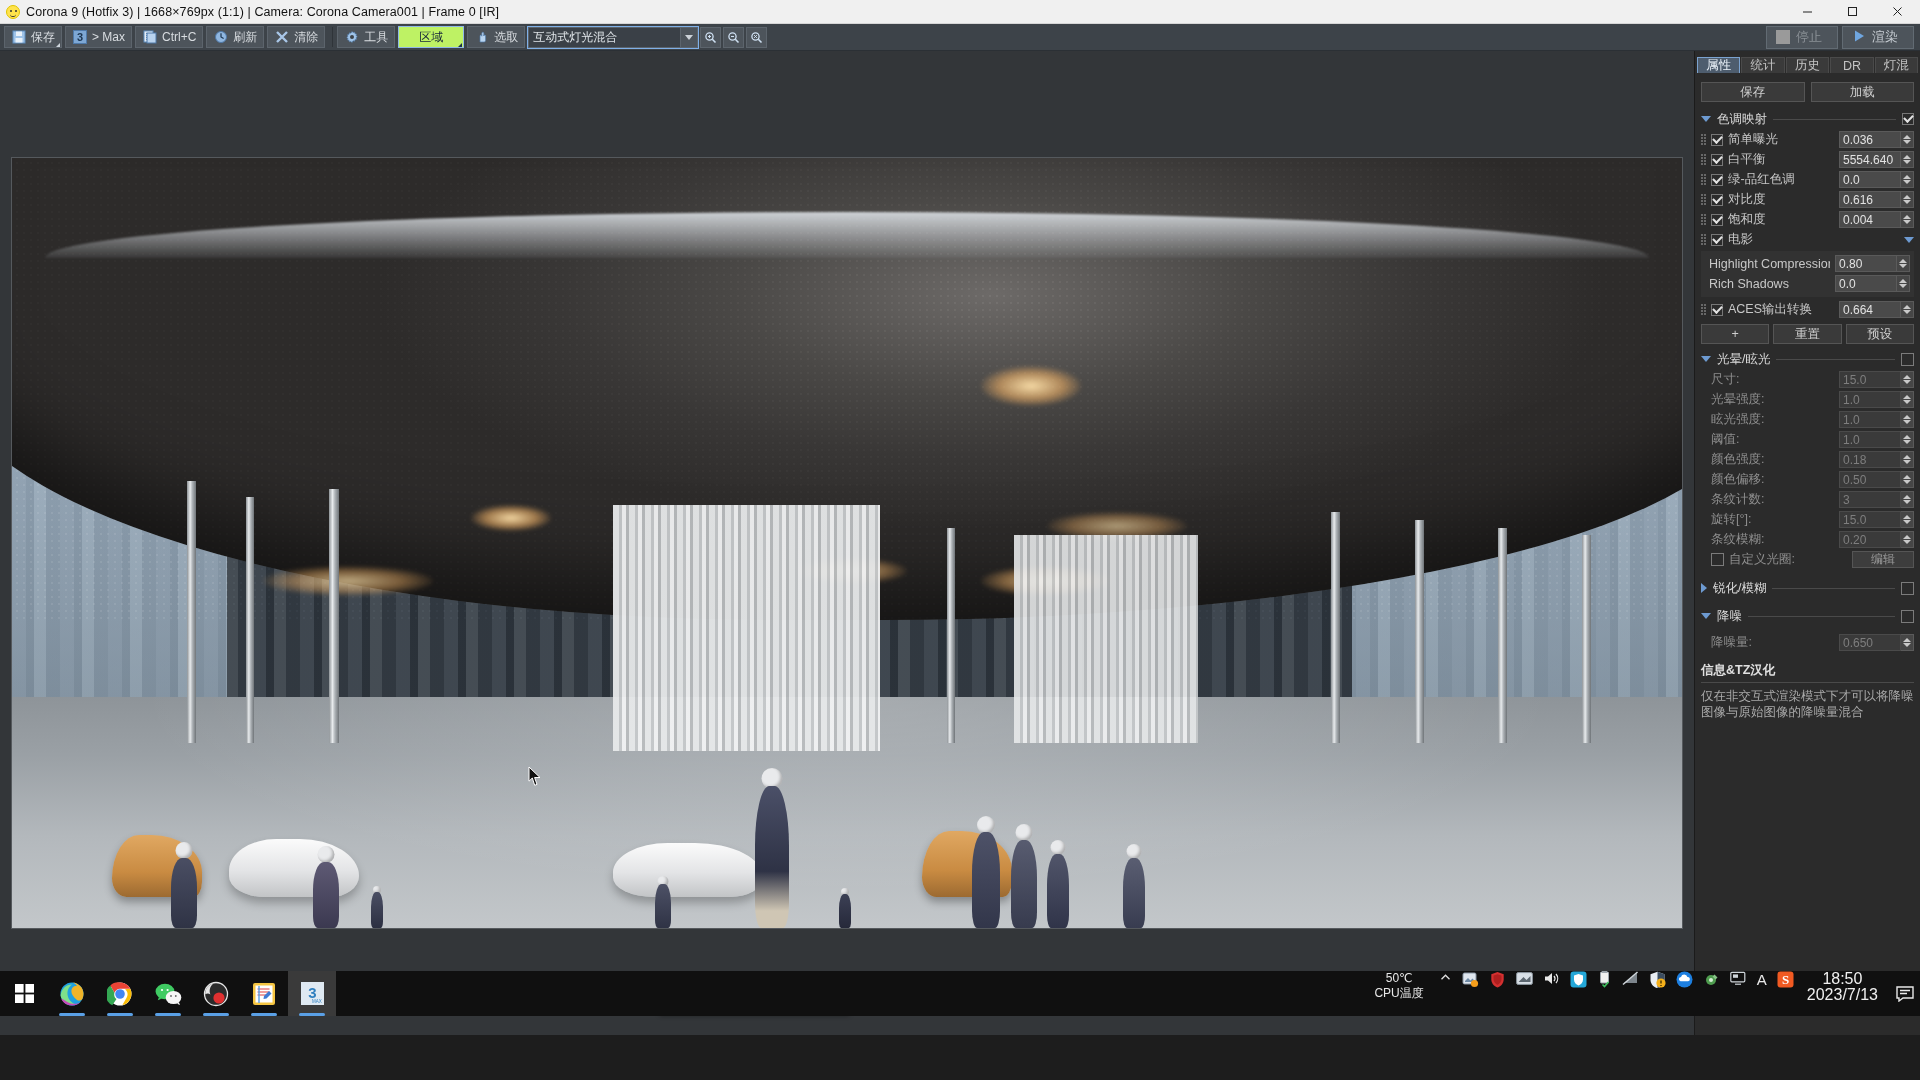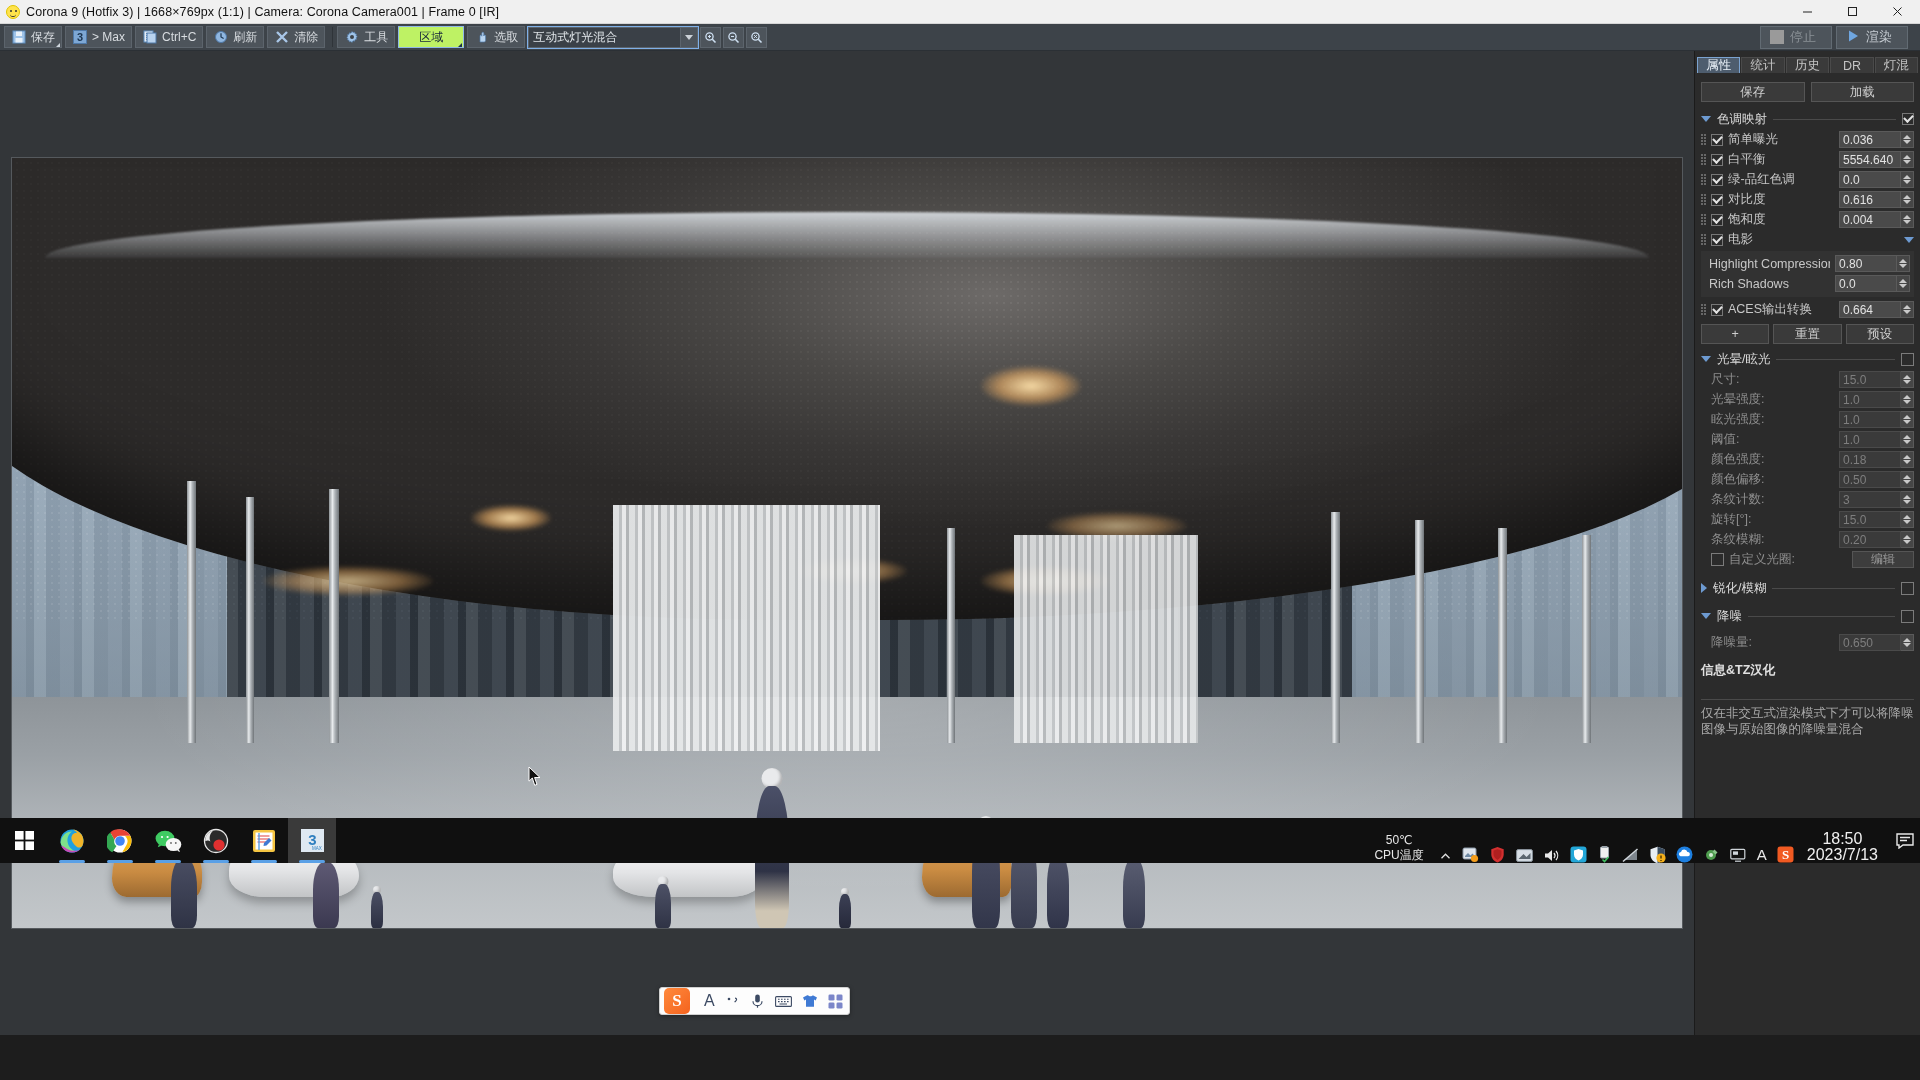--- a/index.html
+++ b/index.html
@@ -2,21 +2,21 @@
 <html><head>
 <meta charset="utf-8">
 <style>
   * { box-sizing: border-box; margin: 0; padding: 0; }
   html, body {
     width: 1920px; height: 1080px;
     background: #1d1d1d; overflow: hidden;
     font-family: "Liberation Sans", "DejaVu Sans", sans-serif;
     -webkit-font-smoothing: antialiased;
   }
-  #app { position: relative; width: 1920px; height: 863px; }
+  #app { position: relative; width: 1920px; height: 1016px; }
 
   
   .titlebar {
     position: absolute; left: 0; top: 0; width: 1920px; height: 24px;
     background: #f0f0f0; display: flex; align-items: center;
     border-bottom: 1px solid #d6d6d6;
   }
   .tb-icon {
     width: 14px; height: 14px; margin: 0 6px 0 6px;
     border-radius: 50%; background: #ffe34d;
@@ -75,21 +75,21 @@
     position: absolute; right: 0; top: 0; bottom: 0; width: 17px;
     background: #4d545b; border-left: 1px solid #5c646c;
     display: flex; align-items: center; justify-content: center;
   }
   .caret-tri { width: 0; height: 0; border-left: 4px solid transparent;
     border-right: 4px solid transparent; border-top: 5px solid #ccd2d8; }
   .zbtn {
     width: 21px; height: 21px; background: #4d545b; border: 1px solid #5c646c;
     margin-right: 2px; display: flex; align-items: center; justify-content: center;
   }
-  .tb-right { margin-left: auto; display: flex; align-items: center; padding-right: 12px; }
+  .tb-right { margin-left: auto; display: flex; align-items: center; padding-right: 6px; }
   .bigbtn {
     height: 23px; min-width: 72px; display: flex; align-items: center; gap: 6px;
     justify-content: center; padding: 0 8px; margin-left: 4px;
     background: #4d545b; border: 1px solid #626b73; color: #c9cfd5; font-size: 13px;
     position: relative;
   }
   .bigbtn.disabled { color: #8b9197; }
 
   
   .canvas-host {
@@ -253,21 +253,21 @@
     border-right: 4px solid transparent; border-top: 4px solid #c9c9c9; }
   .subgroup { background: #323232; padding: 3px 4px; margin: 2px 0 3px 0; }
   .row.eng .rlabel { padding-left: 4px; font-size: 12.5px; }
   .threebtn { display: flex; gap: 4px; margin: 5px 0 6px 0; }
   .sqcbx { width: 13px; height: 13px; border: 1px solid #7b7b7b; background: #2b2b2b; flex: none; }
   .editbtn {
     width: 62px; height: 17px; background: #3d3d3d; border: 1px solid #555;
     color: #9a9a9a; font-size: 12px; display: flex;
     align-items: center; justify-content: center;
   }
-  .info-head { font-weight: bold; color: #e0e0e0; margin: 10px 0 20px 0; font-size: 12.5px; }
+  .info-head { font-weight: bold; color: #e0e0e0; margin: 10px 0 3px 0; font-size: 12.5px; }
   .info-hr { height: 1px; background: #4a4a4a; margin-bottom: 5px; }
   .info-txt { color: #a9a9a9; line-height: 16px; font-size: 12.5px; }
 
   
   .ime {
     position: absolute; left: 659px; top: 987px; height: 28px;
     background: #fdfdfd; border: 1px solid #d0d0d0; border-radius: 3px;
     display: flex; align-items: center; padding: 0 6px 0 0; gap: 10px;
     box-shadow: 0 1px 4px rgba(0,0,0,.35);
   }
@@ -287,21 +287,21 @@
   }
   .tk-icon {
     width: 48px; height: 45px; display: flex; align-items: center;
     justify-content: center; position: relative;
   }
   .tk-icon.open::after {
     content: ""; position: absolute; bottom: 0; left: 11px; right: 11px;
     height: 3px; background: #5aa0e6; border-radius: 2px;
   }
   .tk-icon.active { background: #3a3a3a; }
-  .tray { margin-left: auto; display: flex; align-items: flex-end; height: 45px; }
+  .tray { margin-left: auto; display: flex; align-items: flex-start; height: 45px; }
   .tray-item { padding: 0 5px; display: flex; align-items: center; }
   .cpu {
     color: #e8e8e8; font-size: 12px; line-height: 15px; text-align: center;
     padding: 0 10px 0 4px;
   }
   .clock {
     color: #f0f0f0; font-size: 16px; line-height: 16px; text-align: center;
     padding: 0 12px 0 8px;
   }
   .notif { width: 30px; height: 45px; display: flex; align-items: center; justify-content: center; }

